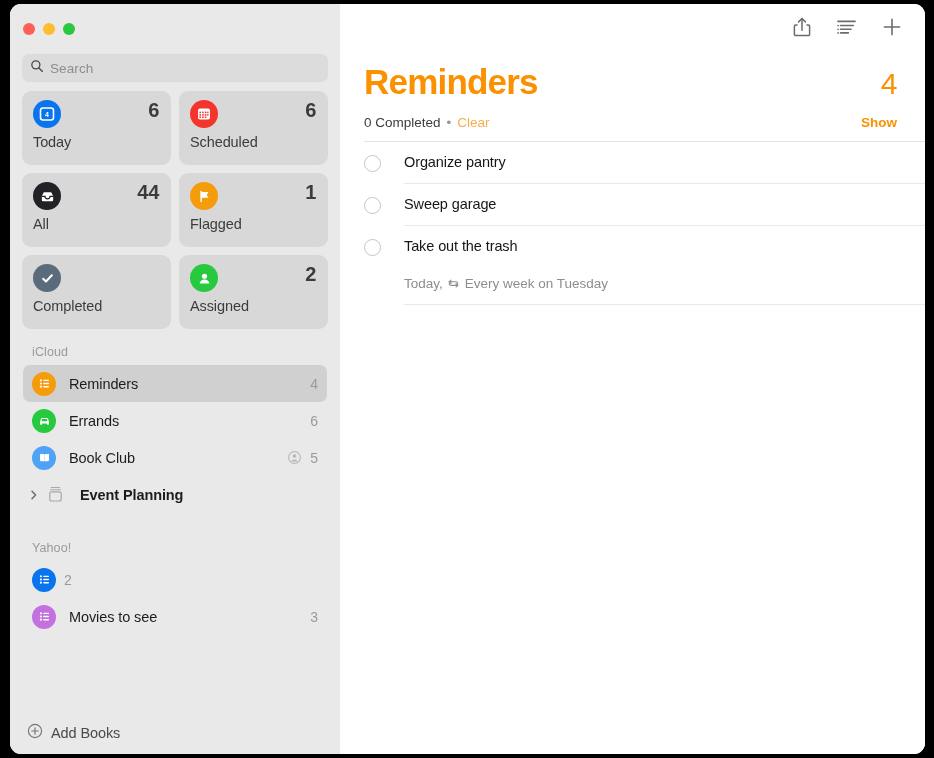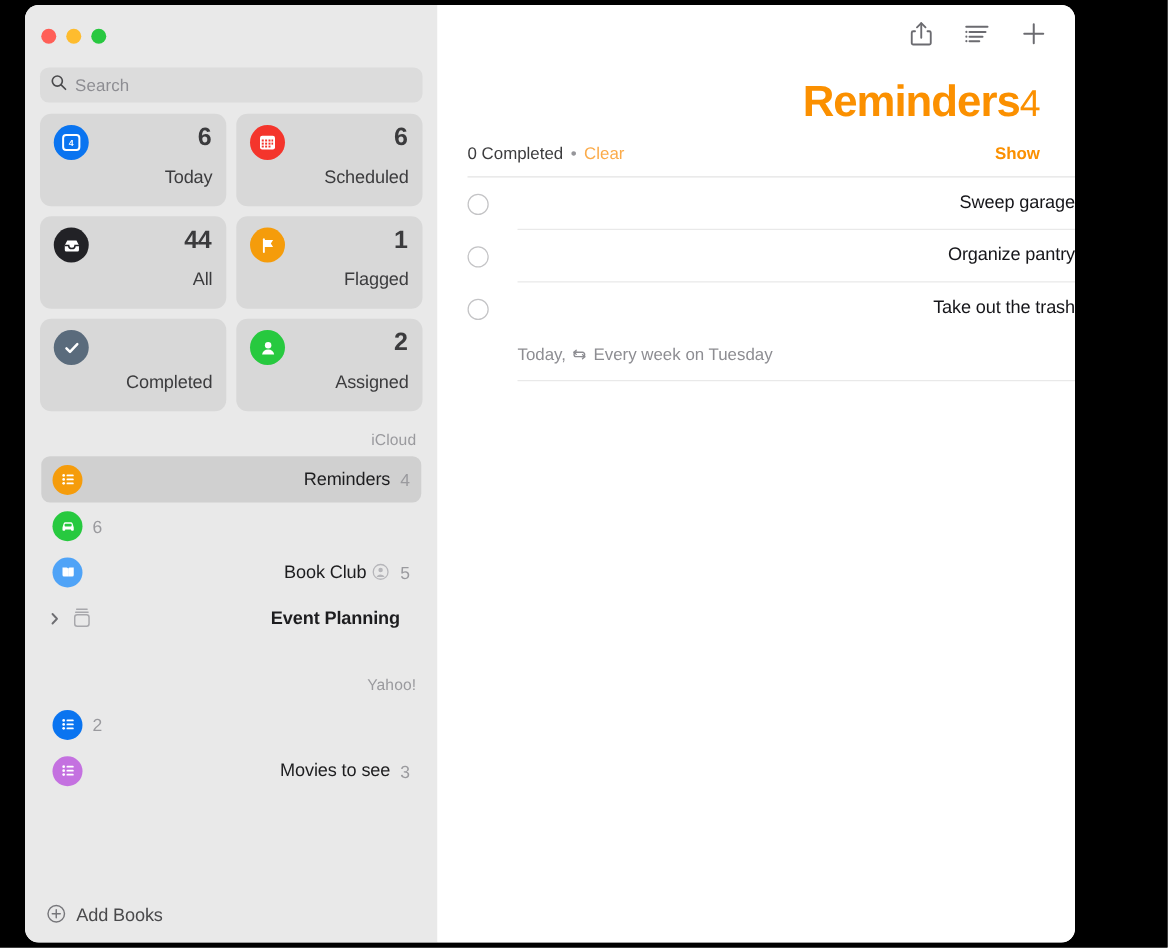--- a/index.html
+++ b/index.html
@@ -5,28 +5,27 @@
   * { box-sizing: border-box; margin: 0; padding: 0; }
   html, body {
     width: 934px; height: 758px;
     background: #000000;
     font-family: "Liberation Sans", sans-serif;
     -webkit-font-smoothing: antialiased;
     overflow: hidden;
   }
   #window {
     position: absolute;
-    left: 20px; top: 4px;
-    width: 840px; height: 750px;
+    left: 10px; top: 4px;
+    width: 915px; height: 750px;
     border-radius: 11px;
     overflow: hidden;
     display: flex;
     background: #ffffff;
     box-shadow: 0 0 0 0.5px rgba(0,0,0,0.35);
-    text-align: right;
   }
 
   
   #sidebar {
     width: 330px;
     height: 100%;
     background: #e9e9e9;
     display: flex;
     flex-direction: column;
     position: relative;
@@ -362,20 +361,21 @@
         <div class="lcount">4</div>
       </div>
 
       <div class="listrow">
         <div class="licon" style="background:#27c93f">
           <svg width="15" height="15" viewBox="0 0 16 16">
             <path d="M3.2 9.6 L4.2 6.2 a1.5 1.5 0 0 1 1.4-1 h4.8 a1.5 1.5 0 0 1 1.4 1 l1 3.4 v2.1 a0.7 0.7 0 0 1-0.7 0.7 h-0.9 a0.7 0.7 0 0 1-0.7-0.7 v-0.5 H5.5 v0.5 a0.7 0.7 0 0 1-0.7 0.7 h-0.9 a0.7 0.7 0 0 1-0.7-0.7 z" fill="#ffffff"></path>
             <rect x="5" y="6.5" width="6" height="2.3" rx="0.6" fill="#27c93f"></rect>
           </svg>
         </div>
+        <div class="lname">Errands</div>
         <div class="lcount">6</div>
       </div>
 
       <div class="listrow">
         <div class="licon" style="background:#4fa3f7">
           <svg width="15" height="15" viewBox="0 0 16 16">
             <path d="M3.2 4.3 h3.5 a1.3 1.3 0 0 1 1.3 1.3 v6.3 H4.5 a1.3 1.3 0 0 1-1.3-1.3 z" fill="#ffffff"></path>
             <path d="M12.8 4.3 H9.3 a1.3 1.3 0 0 0-1.3 1.3 v6.3 h3.5 a1.3 1.3 0 0 0 1.3-1.3 z" fill="#ffffff"></path>
           </svg>
         </div>
@@ -493,28 +493,28 @@
       <span class="show">Show</span>
     </div>
 
     <div id="toprule"></div>
 
     <div id="reminderlist">
 
       <div class="remrow">
         <div class="circle"></div>
         <div class="rtext">
-          <div class="rtitle">Sweep garage</div>
+          <div class="rtitle">Organize pantry</div>
         </div>
       </div>
 
       <div class="remrow">
         <div class="circle"></div>
         <div class="rtext">
-          <div class="rtitle">Organize pantry</div>
+          <div class="rtitle">Sweep garage</div>
         </div>
       </div>
 
 
       <div class="remrow">
         <div class="circle"></div>
         <div class="rtext">
           <div class="rtitle">Take out the trash</div>
           <div class="rsub">
             <span>Today,</span>

